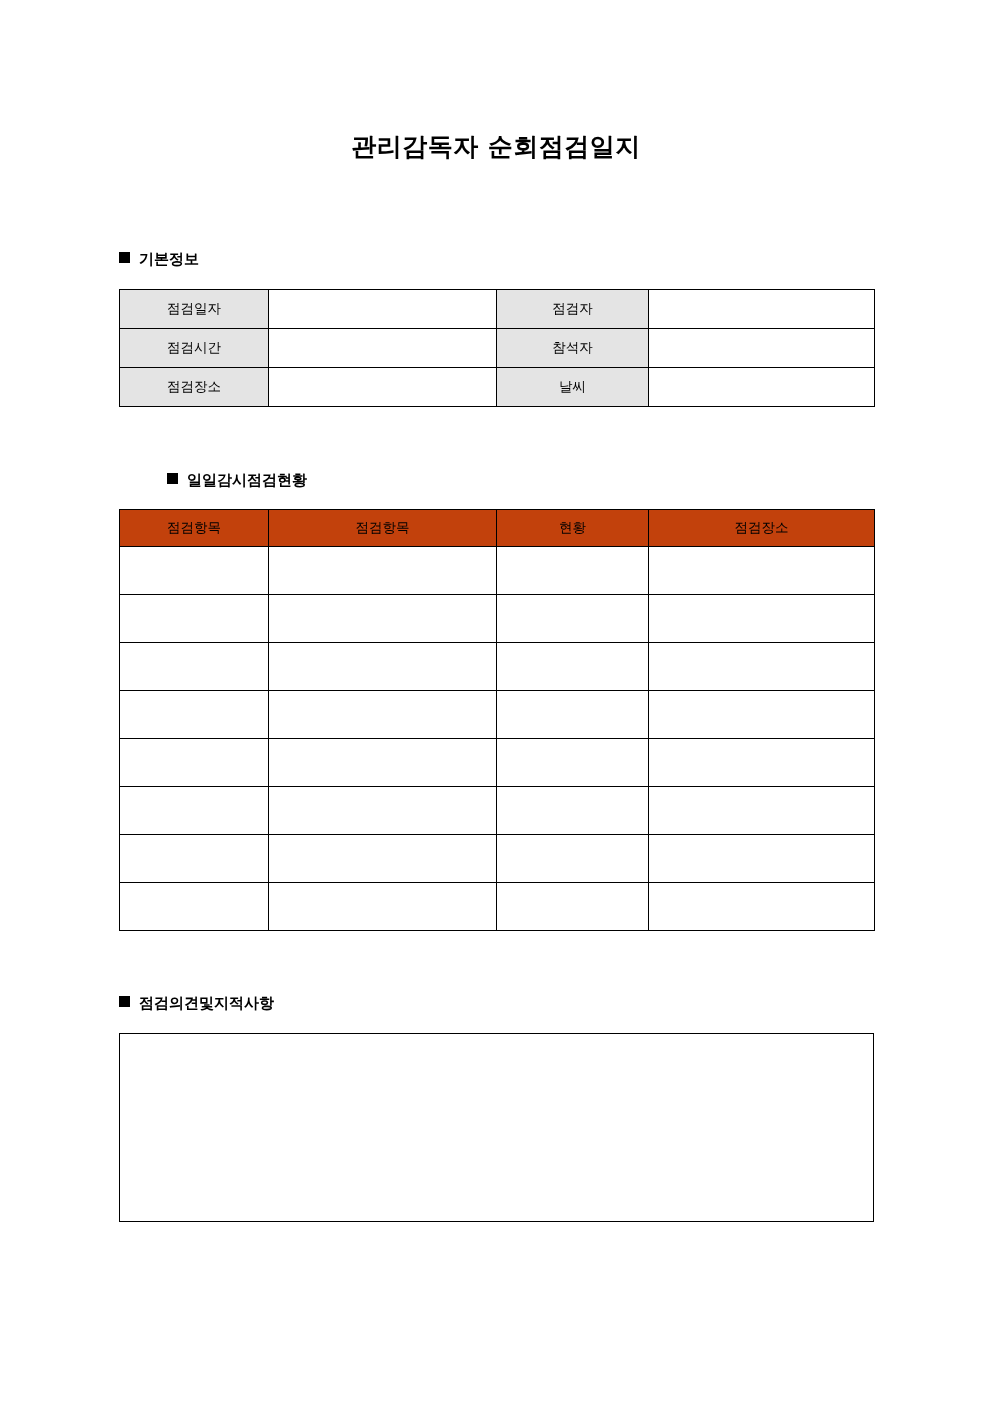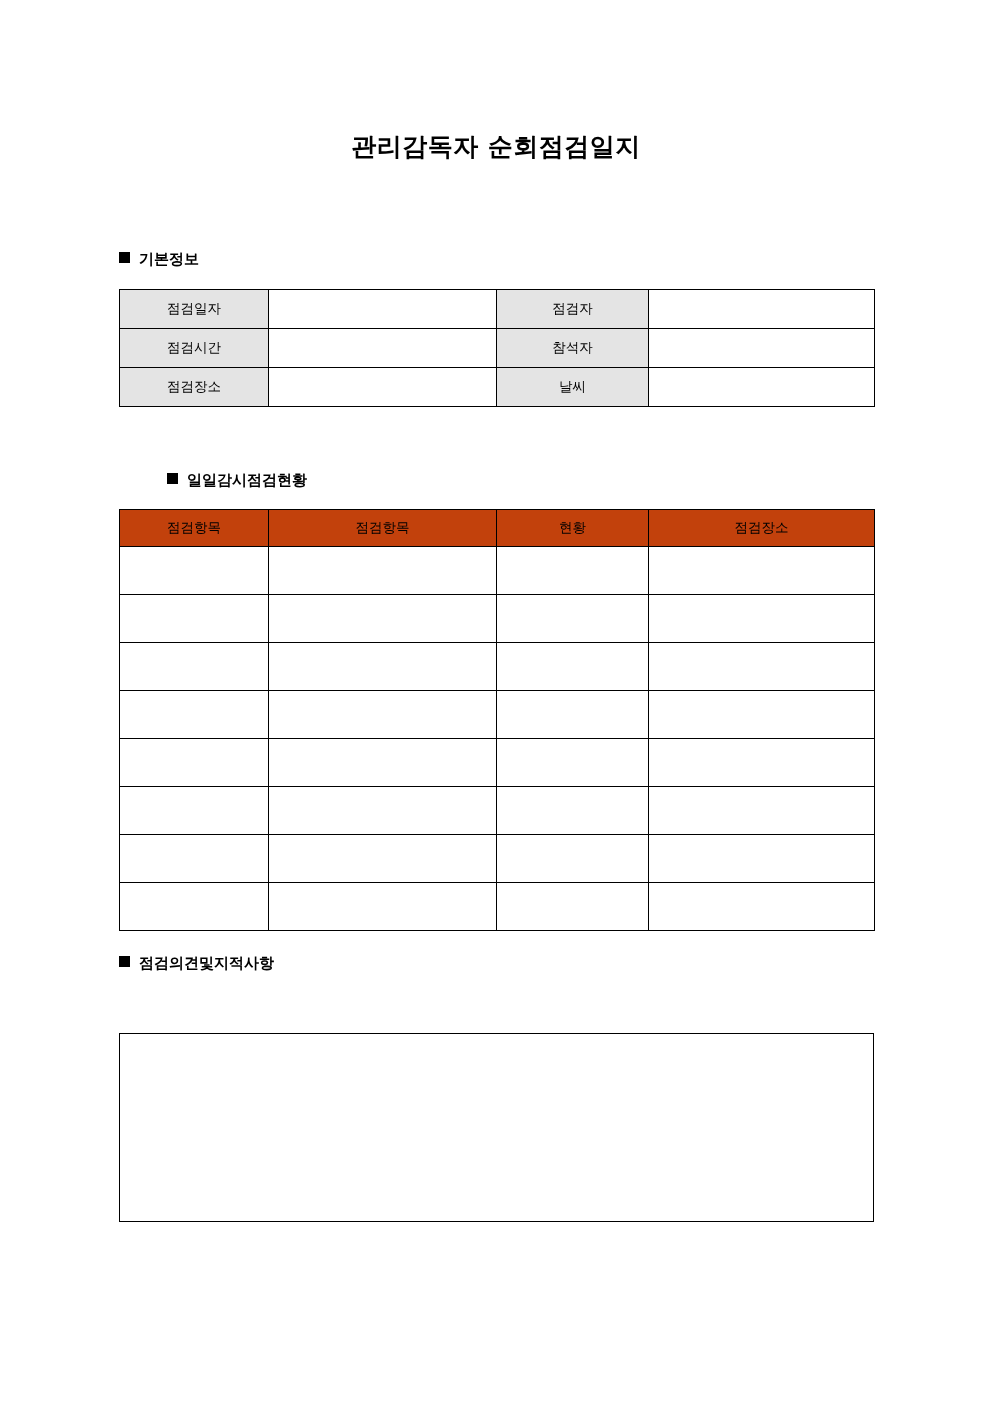--- a/index.html
+++ b/index.html
@@ -47,21 +47,21 @@
   .section-heading .bullet {
     display: inline-block;
     width: 11px;
     height: 11px;
     background: #000000;
     margin-right: 9px;
     vertical-align: 1px;
   }
   #heading-basic  { top: 250px; }
   #heading-daily  { top: 471px; margin-left: 48px; }
-  #heading-notes  { top: 954px; }
+  #heading-notes  { top: 994px; }
 
   
   .form-table {
     position: absolute;
     left: 119px;
     width: 755px;
     border-collapse: collapse;
     table-layout: fixed;
     font-size: 13.5px;
   }

